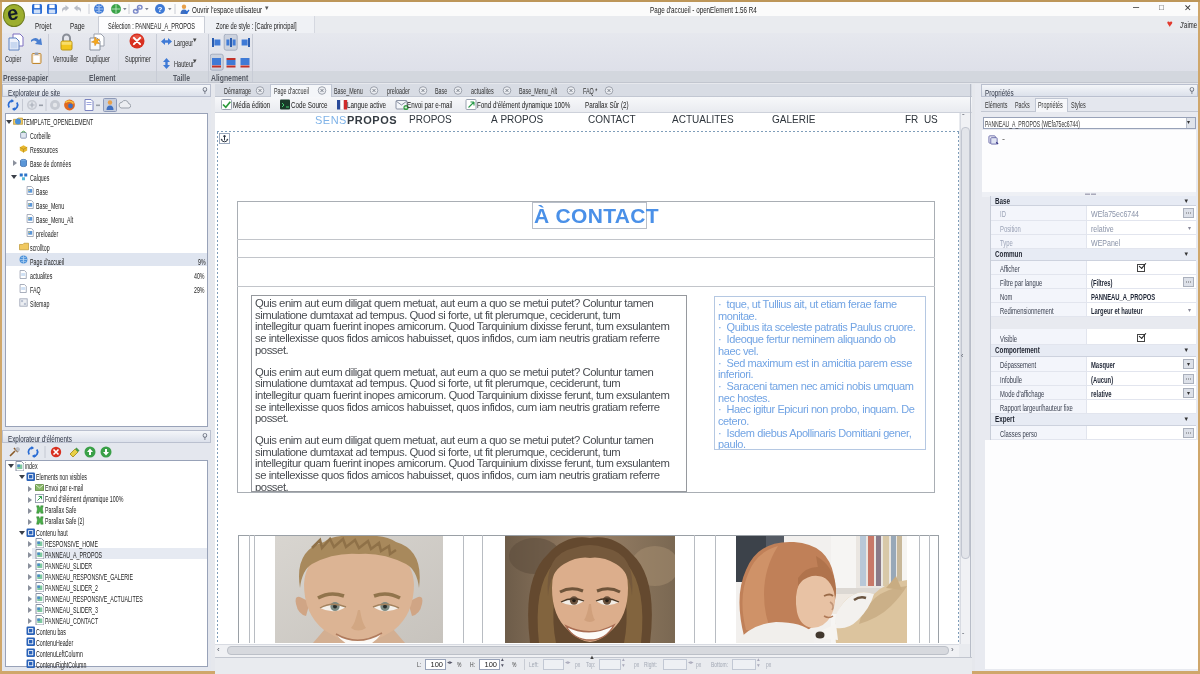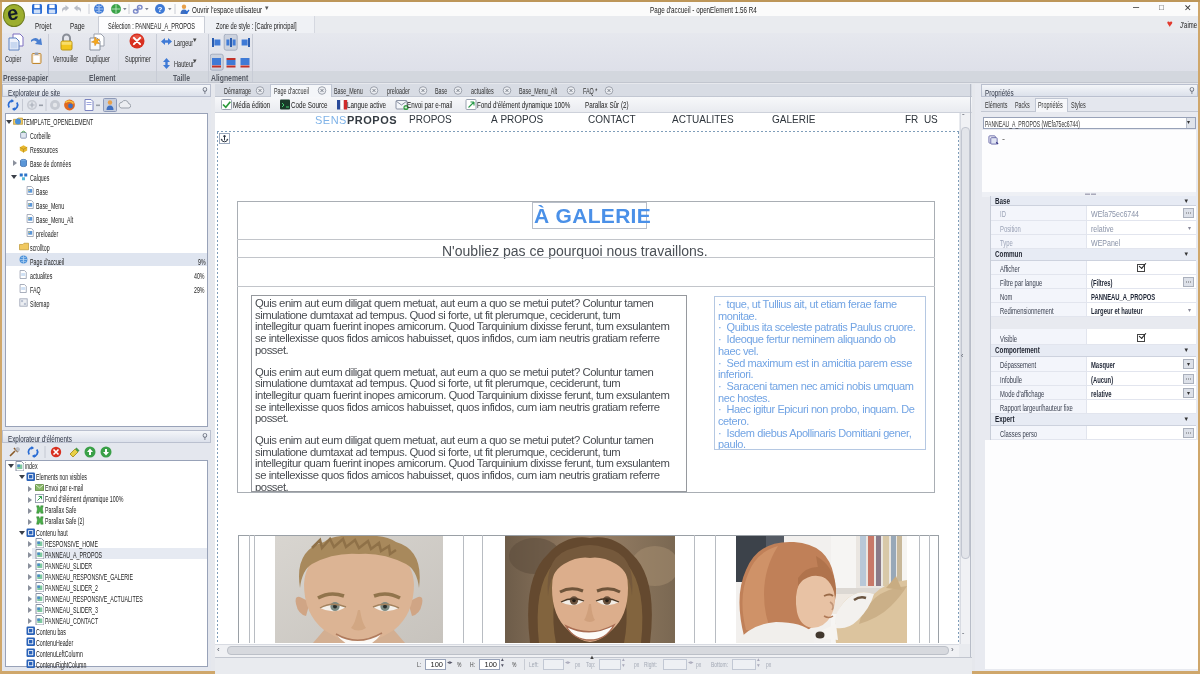--- a/index.html
+++ b/index.html
@@ -505,23 +505,22 @@
   <div class="a" style="left:217px;top:131px;width:742px;height:1px;background:repeating-linear-gradient(90deg,#7f9db9 0 2px,rgba(0,0,0,0) 2px 4px);"></div>
   <div class="a" style="left:217px;top:131px;width:1px;height:511px;background:repeating-linear-gradient(0deg,#7f9db9 0 2px,rgba(0,0,0,0) 2px 4px);"></div>
   <div class="a" style="left:958px;top:131px;width:1px;height:511px;background:repeating-linear-gradient(0deg,#7f9db9 0 2px,rgba(0,0,0,0) 2px 4px);"></div>
   <div class="a" style="left:219px;top:133px;width:11px;height:11px;background:#fff;border:1px solid #9aa8bc;"></div>
   <svg class="a" style="left:220px;top:134px;" width="9" height="9" viewBox="0 0 9 9">
       <path d="M4.5 1.2v5.2M3 2.2h3M1.2 5.2q0.6 2.6 3.3 2.6q2.7 0 3.3-2.6l-1.3 0.6M1.2 5.2l1.3 0.6" stroke="#2a3340" stroke-width="1" fill="none"></path>
     </svg>
 
   <div class="a" style="left:237px;top:201px;width:698px;height:292px;border:1px solid #a9aeb4;"></div>
   <div class="a" style="left:532px;top:202px;width:115px;height:27px;border:1px solid #b8bec8;"></div>
-  <span class="tx" style="left:534px;top:204px;font-size:21px;font-weight:bold;letter-spacing:0.3px;color:#4a90e8;">À GALERIE</span>
+  <span class="tx" style="left:534px;top:204px;font-size:21px;font-weight:bold;letter-spacing:0.3px;color:#4a90e8;">À CONTACT</span>
   <div class="a" style="left:237px;top:239px;width:698px;height:0;border-top:1px solid #c2c5ca;"></div>
-  <span class="tx" style="left:442px;top:243px;font-size:14px;color:#4a4f55;">N'oubliez pas ce pourquoi nous travaillons.</span>
   <div class="a" style="left:237px;top:257px;width:698px;height:0;border-top:1px solid #c2c5ca;"></div>
   <div class="a" style="left:237px;top:286px;width:698px;height:0;border-top:1px solid #c2c5ca;"></div>
 
   <div class="a" style="left:251px;top:295px;width:436px;height:197px;border:1px solid #96999e;font-size:11.3px;letter-spacing:-0.45px;line-height:11.7px;color:#4a4d52;padding:2px 0 0 3px;overflow:hidden;">
     <div style="margin-bottom:10px;">Quis enim aut eum diligat quem metuat, aut eum a quo se metui putet? Coluntur tamen<br>simulatione dumtaxat ad tempus. Quod si forte, ut fit plerumque, ceciderunt, tum<br>intellegitur quam fuerint inopes amicorum. Quod Tarquinium dixisse ferunt, tum exsulantem<br>se intellexisse quos fidos amicos habuisset, quos infidos, cum iam neutris gratiam referre<br>posset.</div>
     <div style="margin-bottom:10px;">Quis enim aut eum diligat quem metuat, aut eum a quo se metui putet? Coluntur tamen<br>simulatione dumtaxat ad tempus. Quod si forte, ut fit plerumque, ceciderunt, tum<br>intellegitur quam fuerint inopes amicorum. Quod Tarquinium dixisse ferunt, tum exsulantem<br>se intellexisse quos fidos amicos habuisset, quos infidos, cum iam neutris gratiam referre<br>posset.</div>
     <div>Quis enim aut eum diligat quem metuat, aut eum a quo se metui putet? Coluntur tamen<br>simulatione dumtaxat ad tempus. Quod si forte, ut fit plerumque, ceciderunt, tum<br>intellegitur quam fuerint inopes amicorum. Quod Tarquinium dixisse ferunt, tum exsulantem<br>se intellexisse quos fidos amicos habuisset, quos infidos, cum iam neutris gratiam referre<br>posset.</div>
   </div>
 
   <div class="a" style="left:714px;top:296px;width:212px;height:154px;border:1px solid #b5c8e2;font-size:11px;letter-spacing:-0.4px;line-height:11.7px;color:#72a4e4;padding:2px 0 0 3px;overflow:hidden;">·&nbsp; tque, ut Tullius ait, ut etiam ferae fame<br>monitae.<br>·&nbsp; Quibus ita sceleste patratis Paulus cruore.<br>·&nbsp; Ideoque fertur neminem aliquando ob<br>haec vel.<br>·&nbsp; Sed maximum est in amicitia parem esse<br>inferiori.<br>·&nbsp; Saraceni tamen nec amici nobis umquam<br>nec hostes.<br>·&nbsp; Haec igitur Epicuri non probo, inquam. De<br>cetero.<br>·&nbsp; Isdem diebus Apollinaris Domitiani gener,<br>paulo.</div>

